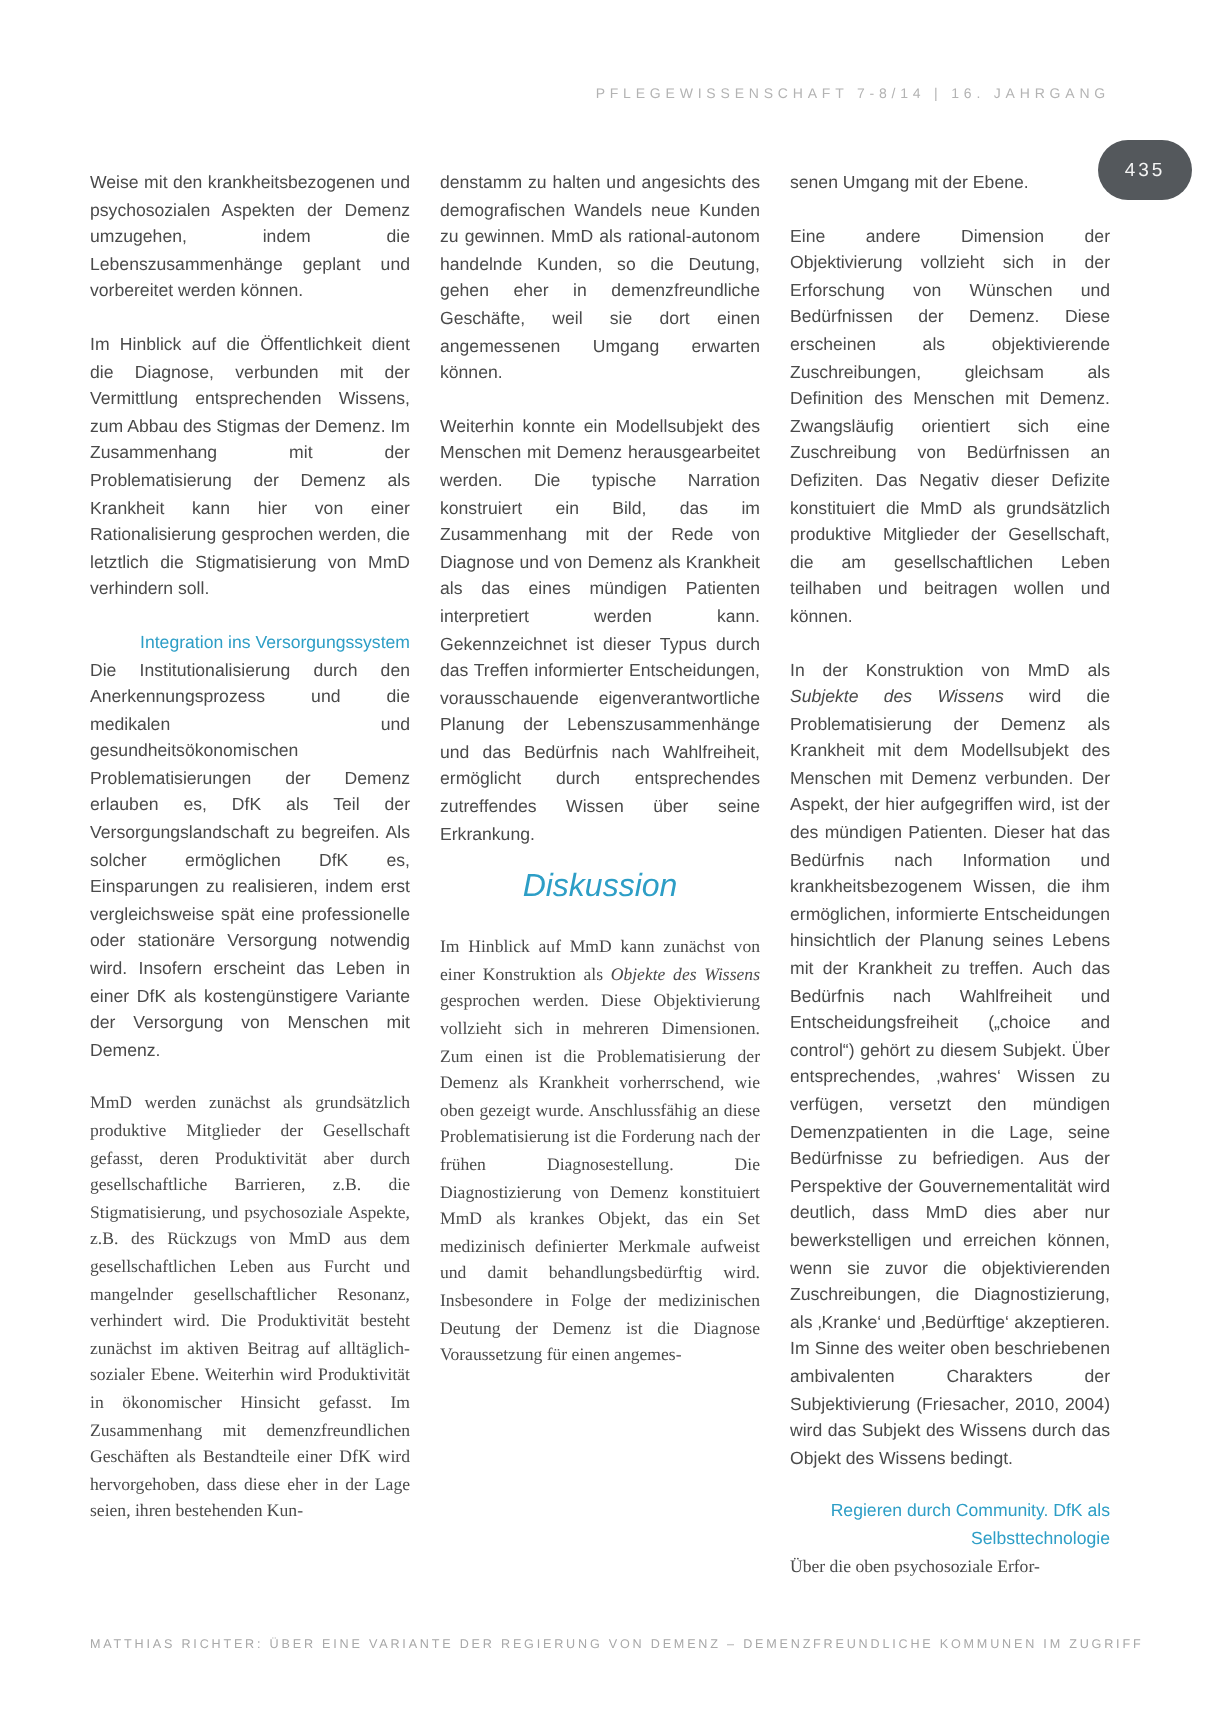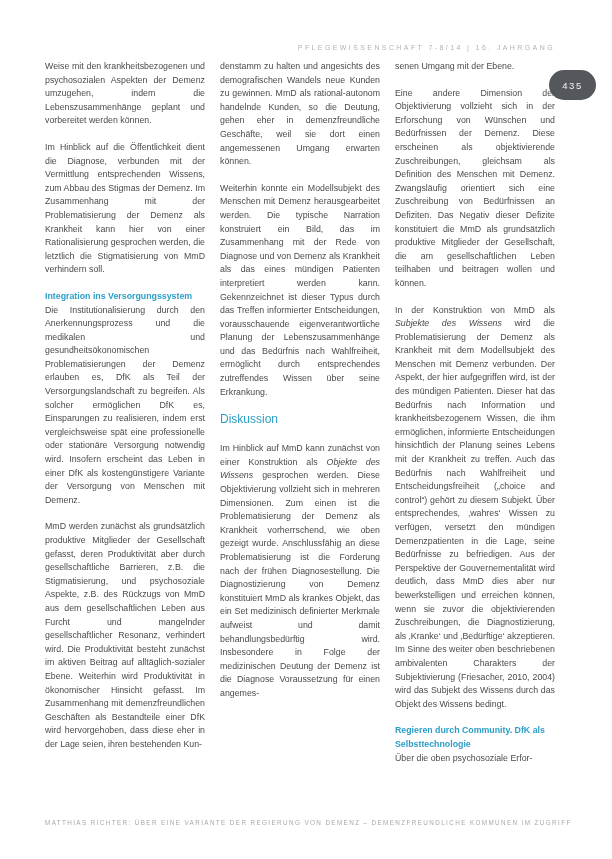--- a/index.html
+++ b/index.html
@@ -33,51 +33,51 @@
     width:47px;height:30px;
     background:var(--badge-bg);
     color:#f4f4f4;
     display:flex;align-items:center;justify-content:center;
     font-size:9.5px;
     letter-spacing:1.5px;
     border-radius:15px;
   }
   .content{
     position:absolute;
-    top:60px;left:45px;
+    top:85px;left:45px;
     width:510px;height:740px;
     display:flex;
     gap:15px;
     overflow:hidden;
   }
   .col{
     width:160px;
     flex:0 0 160px;
     font-size:8.8px;
     line-height:13.6px;
     color:var(--body-text);
     text-align:justify;
   }
   .col p{margin:0 0 13px 0;}
-  .col p:last-child{margin-bottom:0;}
+  .col p:last-child{margin-bottom:0;font-family:Liberation Serif, serif;}
   .col p .it{font-style:italic;}
   .h1-heading{
     color:var(--teal);
-    text-align:left;
-    font-size:12px;
+    text-align:center;
+    font-size:16px;
     line-height:14px;
     margin:2px 0 16px 0;
+    font-style:italic;
   }
   .h2-heading{
     color:var(--teal);
-    text-align:left;
+    text-align:right;
     font-size:8.8px;
     line-height:13.6px;
     margin:0;
-    font-weight:bold;
   }
   .h2-heading.gap{margin-bottom:14px;}
   .running-footer{
     position:absolute;
     top:819px;left:45px;right:45px;
     text-align:center;
     font-size:6.3px;
     letter-spacing:1.4px;
     color:#a8a8a8;
     text-transform:uppercase;

